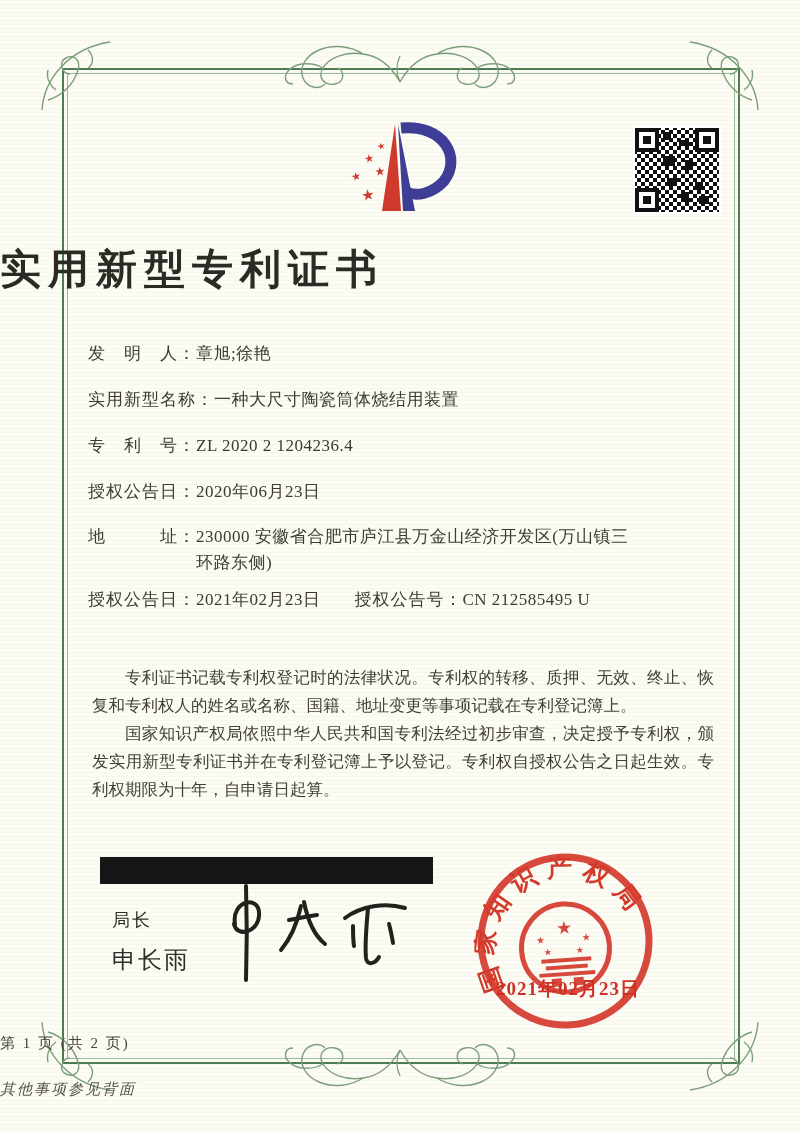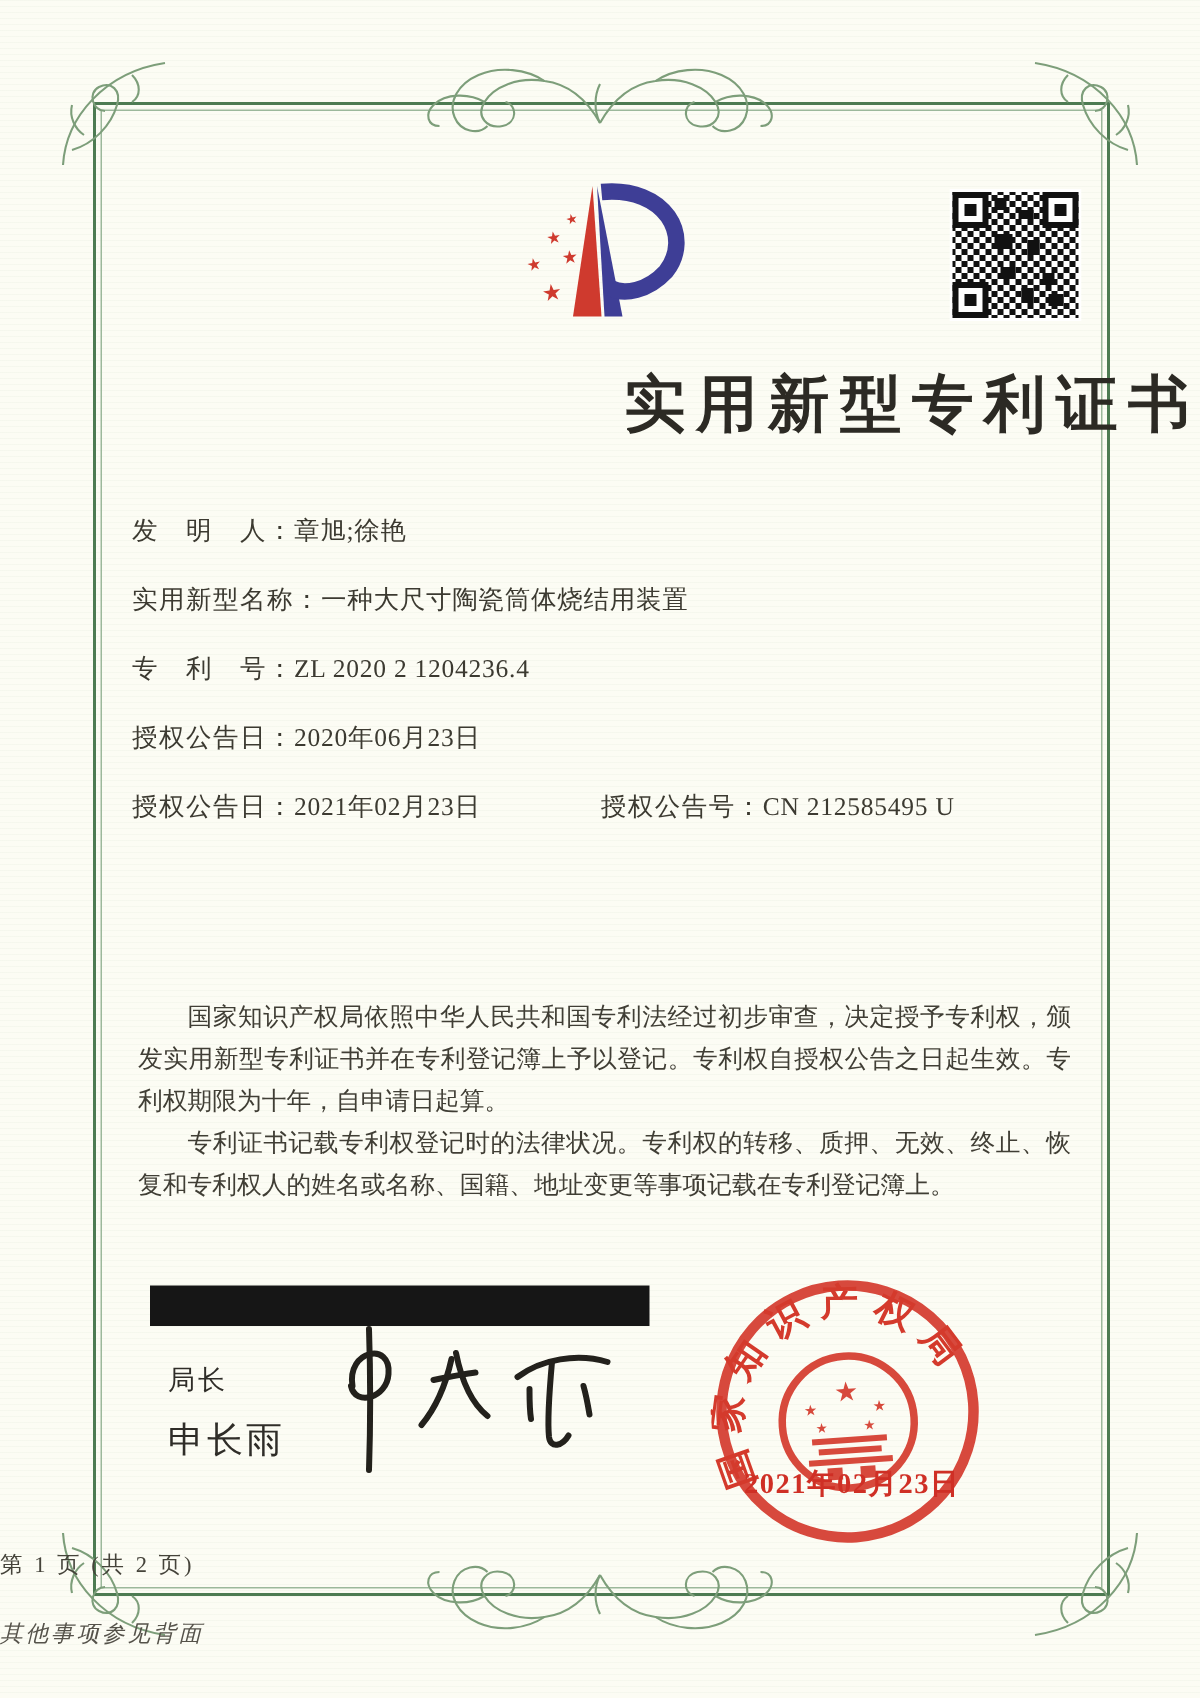--- a/index.html
+++ b/index.html
@@ -32,30 +32,30 @@
     position:absolute;left:88px;top:124px;
     font-size:17px;letter-spacing:3px;color:#45433a;
   }
   
   .logo{position:absolute;left:338px;top:118px;width:132px;height:102px;}
   
   .qr{position:absolute;left:633px;top:126px;width:88px;height:88px;}
   
   .title{
     position:absolute;left:0;right:0;top:242px;
-    text-align:right;font-size:41px;font-weight:700;
+    text-align:left;font-size:41px;font-weight:700;
     letter-spacing:7px;color:#2c2a24;
   }
   
   .fields{position:absolute;left:88px;top:340px;width:625px;font-size:17px;}
   .frow{display:flex;align-items:flex-start;line-height:27px;margin-bottom:19px;}
   .frow.addr{margin-bottom:10px;line-height:26px;}
   .flabel{flex:none;letter-spacing:1px;white-space:pre;}
   .fvalue{max-width:447px;letter-spacing:0.5px;}
-  .pair2{margin-left:80px;display:flex;}
+  .pair2{margin-left:34px;display:flex;}
   
   .paras{position:absolute;left:92px;top:664px;width:622px;
     font-size:16.5px;line-height:28px;text-align:justify;color:#403e35;}
   .paras p{margin:0;text-indent:2em;}
   
   .redact{position:absolute;left:100px;top:857px;width:333px;height:27px;background:#161616;}
   
   .sig-role{position:absolute;left:112px;top:908px;font-size:18px;
     font-family:"Liberation Sans","DejaVu Sans",sans-serif;color:#2f2d28;letter-spacing:2px;}
   .sig-name{position:absolute;left:112px;top:944px;font-size:24px;
@@ -205,33 +205,37 @@
       <span class="fvalue">一种大尺寸陶瓷筒体烧结用装置</span>
     </div>
     <div class="frow">
       <span class="flabel">专　利　号：</span>
       <span class="fvalue">ZL 2020 2 1204236.4</span>
     </div>
     <div class="frow">
       <span class="flabel">授权公告日：</span>
       <span class="fvalue">2020年06月23日</span>
     </div>
+    <div class="frow addr">
+      <span class="flabel">地　　　址：</span>
+      <span class="fvalue">230000 安徽省合肥市庐江县万金山经济开发区(万山镇三环路东侧)</span>
+    </div>
     <div class="frow">
       <span class="flabel">授权公告日：</span>
       <span class="fvalue">2021年02月23日</span>
       <span class="pair2">
         <span class="flabel">授权公告号：</span>
         <span class="fvalue">CN 212585495 U</span>
       </span>
     </div>
   </div>
 
   <div class="paras">
+    <p>专利证书记载专利权登记时的法律状况。专利权的转移、质押、无效、终止、恢复和专利权人的姓名或名称、国籍、地址变更等事项记载在专利登记簿上。</p>
     <p>国家知识产权局依照中华人民共和国专利法经过初步审查，决定授予专利权，颁发实用新型专利证书并在专利登记簿上予以登记。专利权自授权公告之日起生效。专利权期限为十年，自申请日起算。</p>
-    <p>专利证书记载专利权登记时的法律状况。专利权的转移、质押、无效、终止、恢复和专利权人的姓名或名称、国籍、地址变更等事项记载在专利登记簿上。</p>
   </div>
 
   <div class="redact"></div>
 
   <div class="sig-role">局长</div>
   <div class="sig-name">申长雨</div>
 
   <svg class="signature" viewBox="0 0 215 110">
     <g fill="none" stroke="#23211c" stroke-width="4" stroke-linecap="round" stroke-linejoin="round">
       <path d="M30,46 C26,22 56,16 54,38 C53,54 32,60 29,46"></path>

